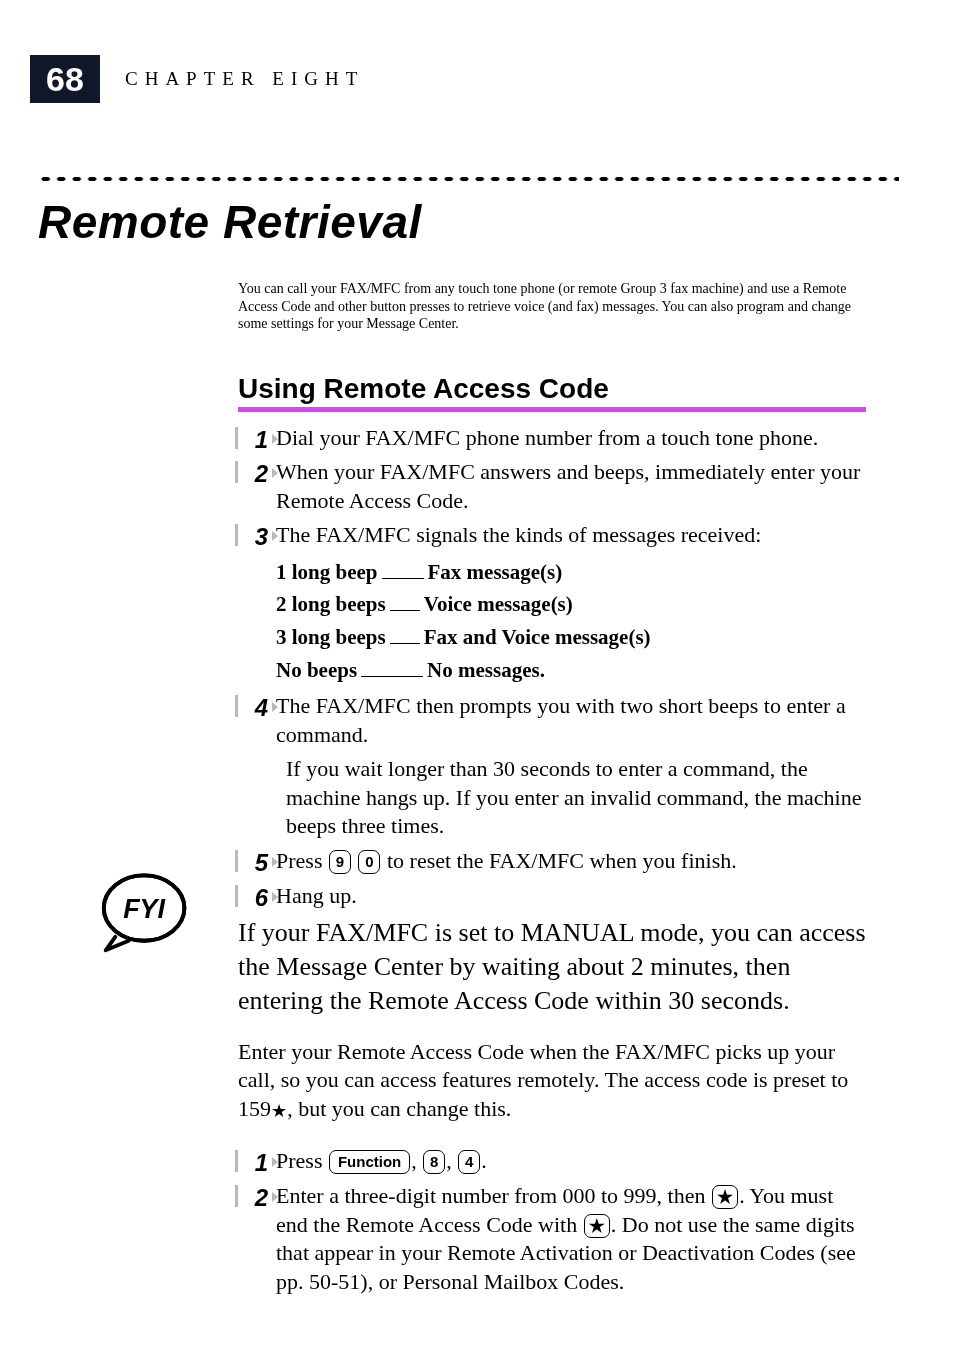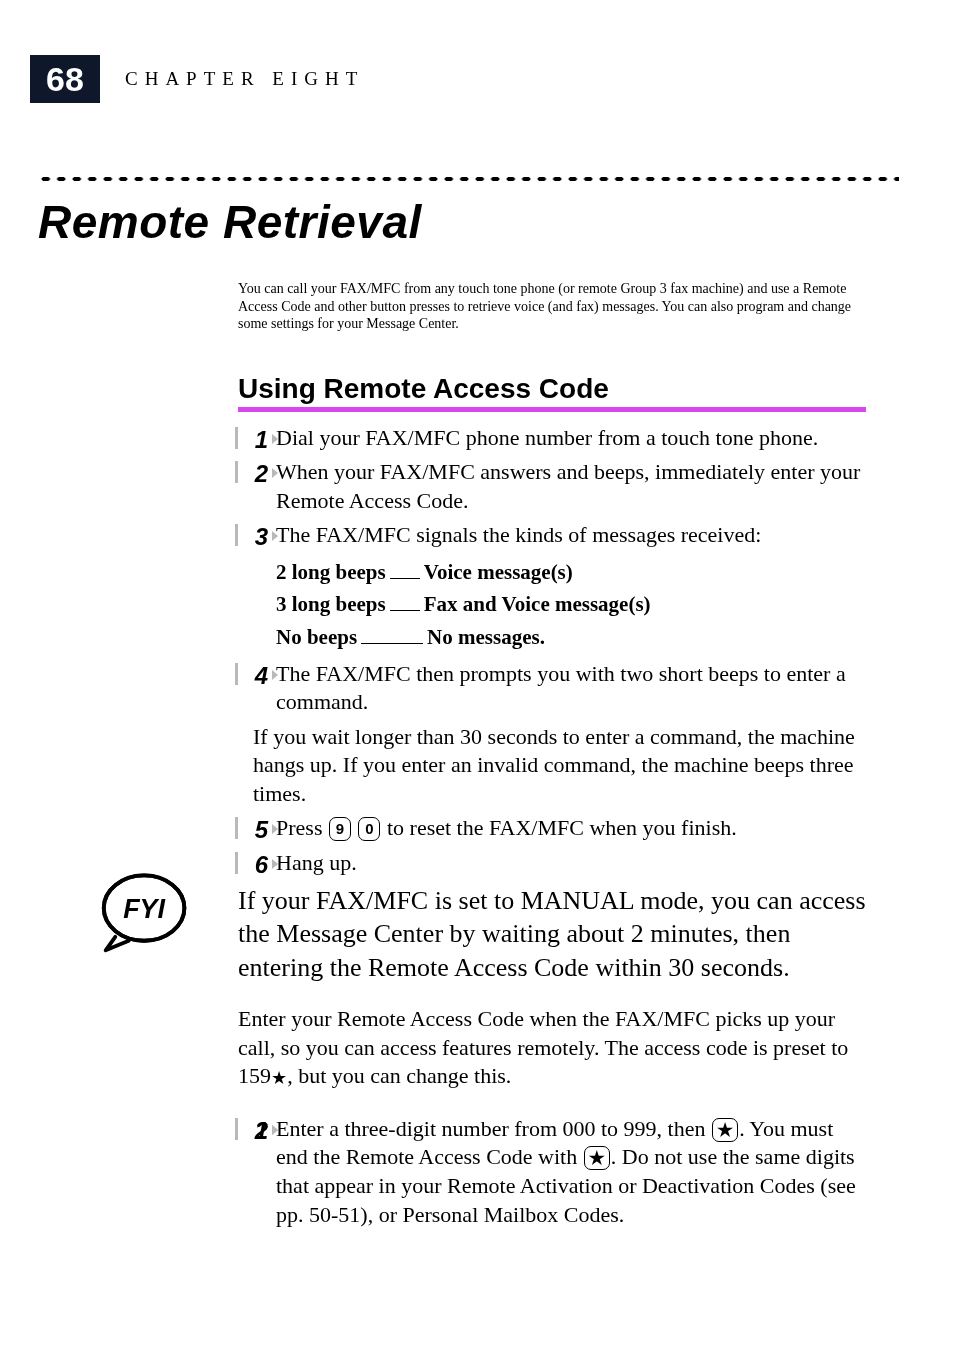--- a/index.html
+++ b/index.html
@@ -115,21 +115,21 @@
       margin: 6px 0 6px 38px;
       font-family: Garamond, serif;
       font-weight: 700;
       font-size: 21px;
       line-height: 1.55;
     }
     .sig-row { white-space: nowrap; }
     .sig-k { display: inline-block; }
     .sig-d { display: inline-block; border-bottom: 1px solid #000; height: 0.62em; vertical-align: baseline; margin: 0 4px; }
     .step-sub {
-      margin-left: 15px;
+      margin-left: 48px;
       font-size: 22px;
       line-height: 1.3;
       margin-bottom: 6px;
     }
     .key {
       display: inline-block;
       border: 1.5px solid #000;
       border-radius: 7px;
       min-width: 22px;
       height: 24px;
@@ -186,20 +186,21 @@
     <span class="step-num">2</span>
     <span>When your FAX/MFC answers and beeps, immediately enter your Remote Access Code.</span>
   </div>
 
   <div class="step">
     <span class="step-num">3</span>
     <span>The FAX/MFC signals the kinds of messages received:</span>
   </div>
 
   <div class="signals">
+    <div class="sig-row"><span class="sig-k">1 long beep</span><span class="sig-d" style="width:42px"></span><span>Fax message(s)</span></div>
     <div class="sig-row"><span class="sig-k">2 long beeps</span><span class="sig-d" style="width:30px"></span><span>Voice message(s)</span></div>
     <div class="sig-row"><span class="sig-k">3 long beeps</span><span class="sig-d" style="width:30px"></span><span>Fax and Voice message(s)</span></div>
     <div class="sig-row"><span class="sig-k">No beeps</span><span class="sig-d" style="width:62px"></span><span>No messages.</span></div>
   </div>
 
   <div class="step">
     <span class="step-num">4</span>
     <span>The FAX/MFC then prompts you with two short beeps to enter a command.</span>
   </div>
   <div class="step-sub">If you wait longer than 30 seconds to enter a command, the machine hangs up.  If you enter an invalid command, the machine beeps three times.</div>
@@ -218,20 +219,23 @@
 
   <div class="note">If your FAX/MFC is set to MANUAL mode, you can access the Message Center by waiting about 2 minutes, then entering the Remote Access Code within 30 seconds.</div>
 
 
   <div class="sec2-intro">
     <span>Enter your Remote Access Code when the FAX/MFC picks up your call, so you can access features remotely.  The access code is preset to 159</span><span class="star">★</span><span>, but you can change this.</span>
   </div>
 
   <div class="step">
     <span class="step-num">1</span>
+    <span>
+      <span>Press </span><span class="key key-w">Function</span>, <span class="key">8</span>, <span class="key">4</span>.
+    </span>
   </div>
 
   <div class="step">
     <span class="step-num">2</span>
     <span>
       <span>Enter a three-digit number from 000 to 999, then </span><span class="key"><span class="star">★</span></span><span>.  You must end the Remote Access Code with </span><span class="key"><span class="star">★</span></span><span>.  Do not use the same digits that appear in your Remote Activation or Deactivation Codes (see pp. 50-51), or Personal Mailbox Codes.</span>
     </span>
   </div>
 
 </div>

